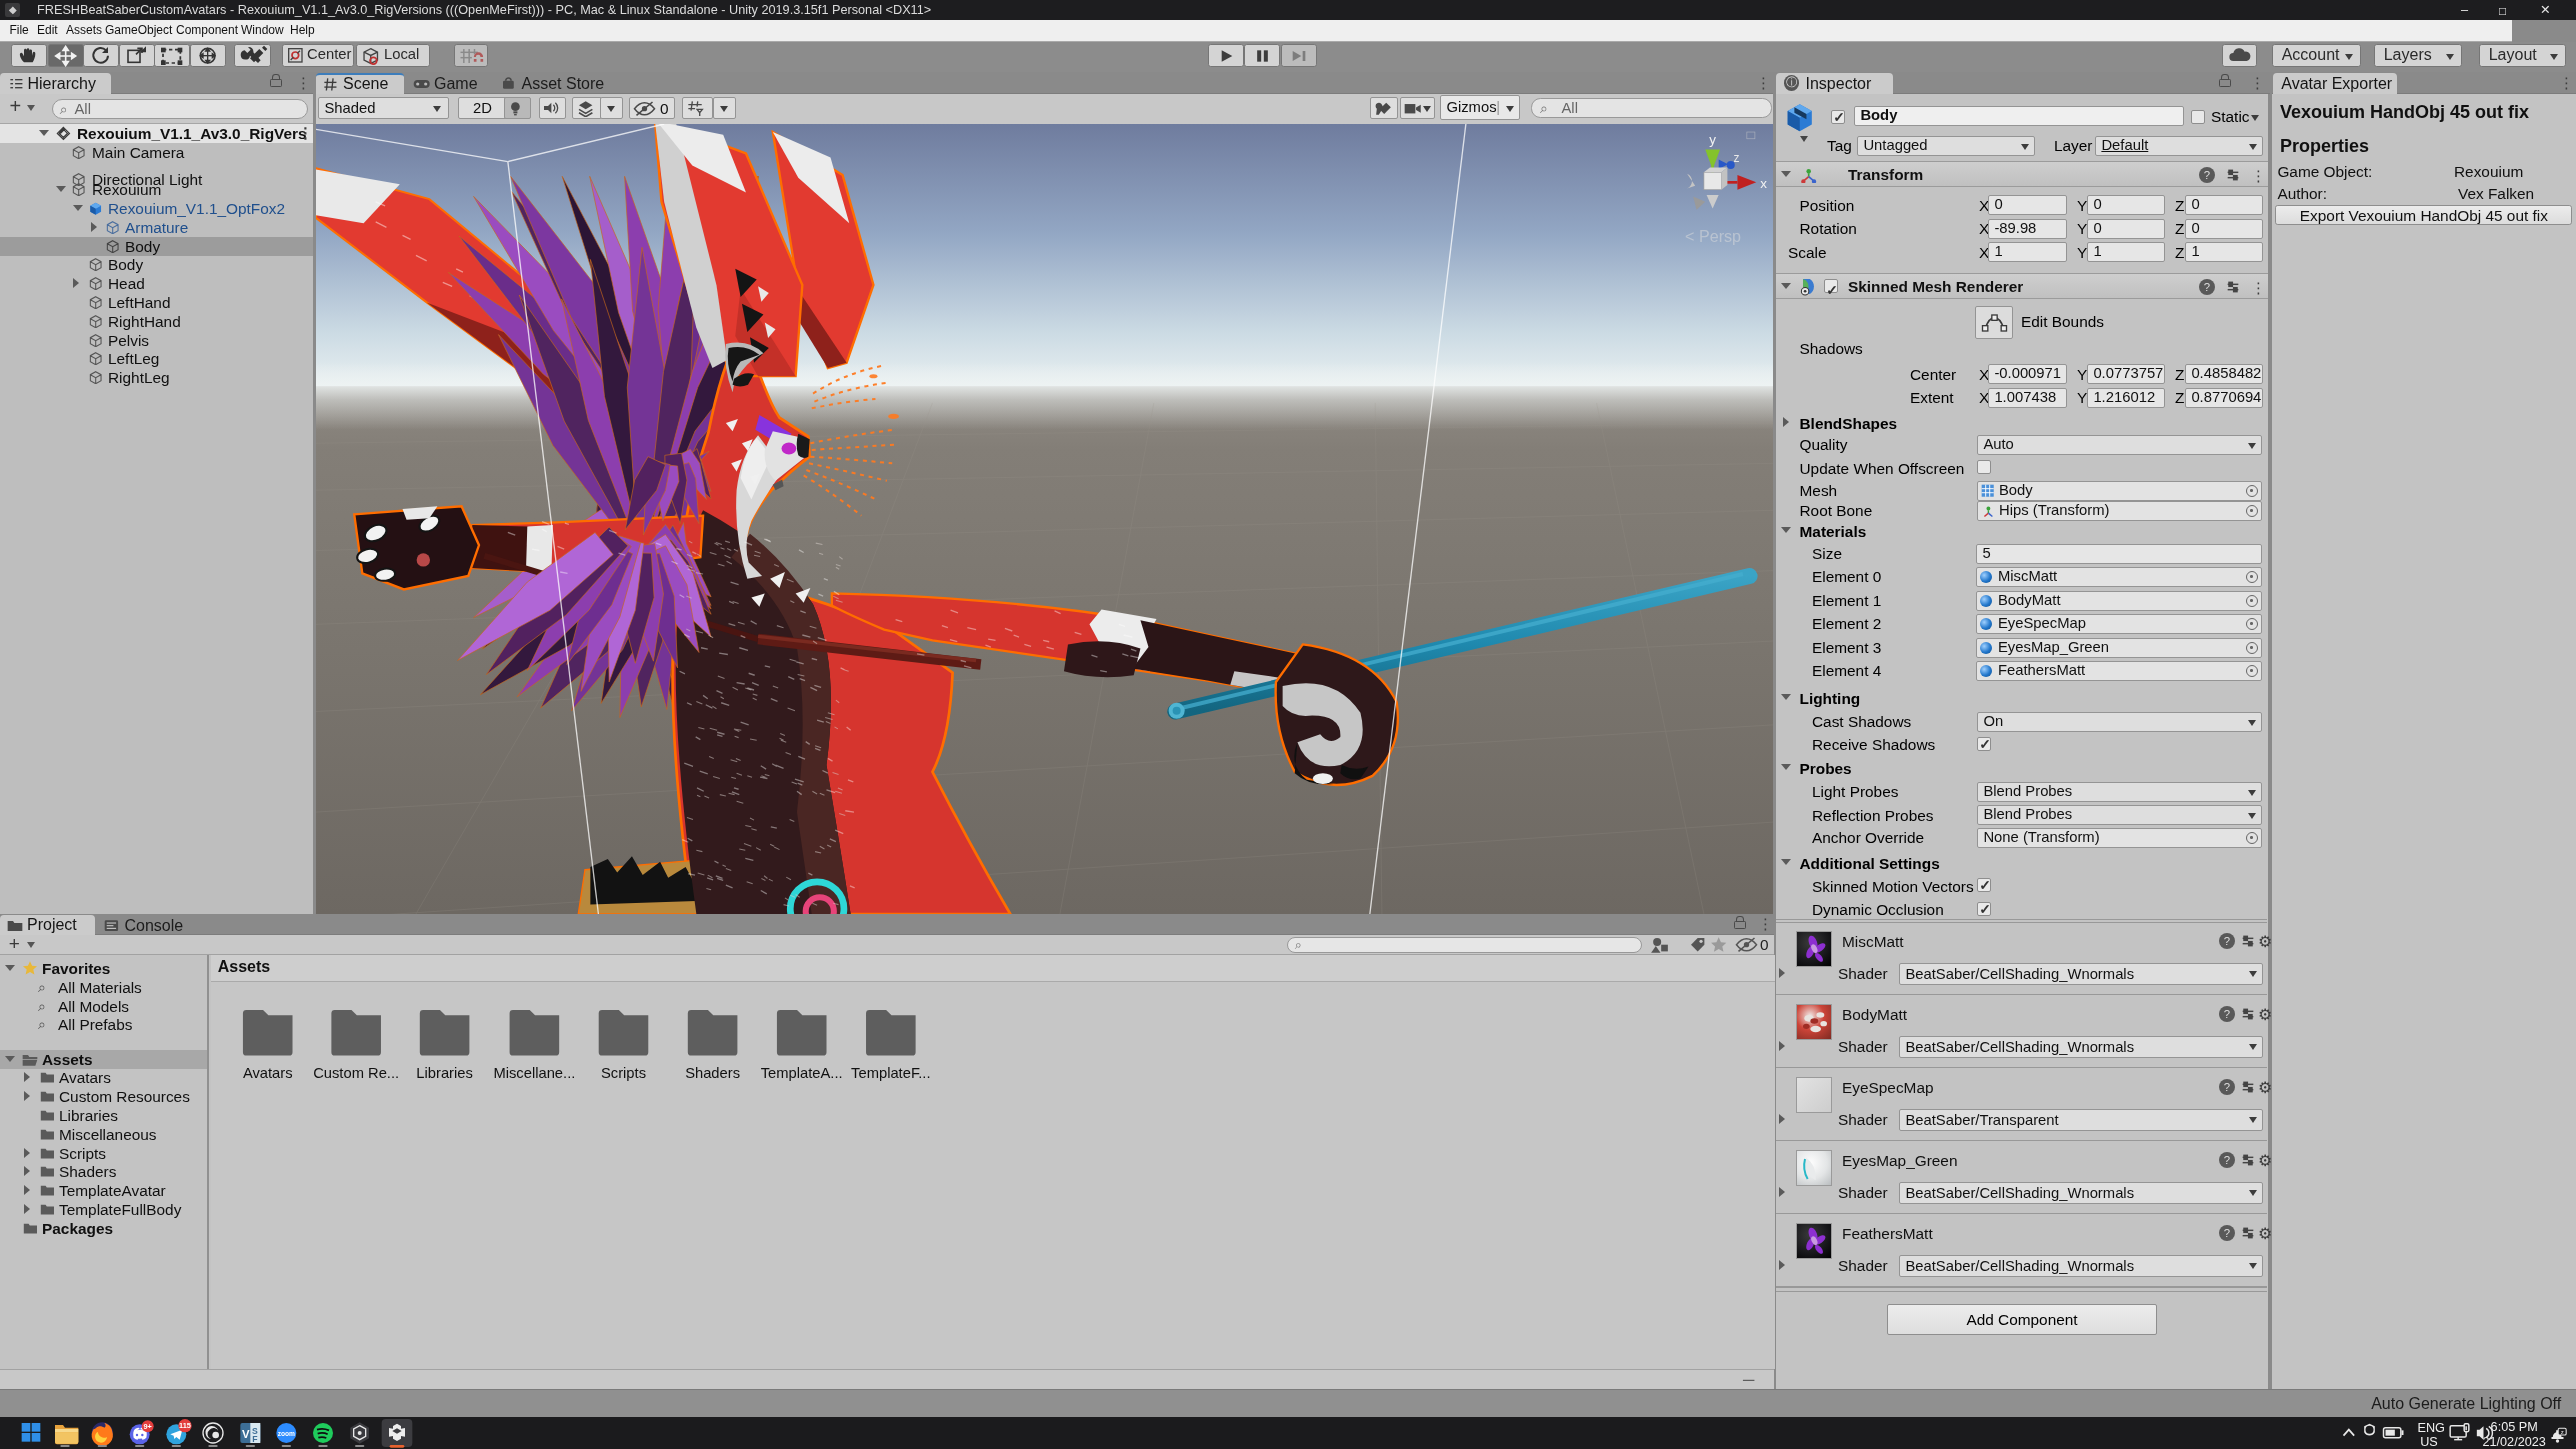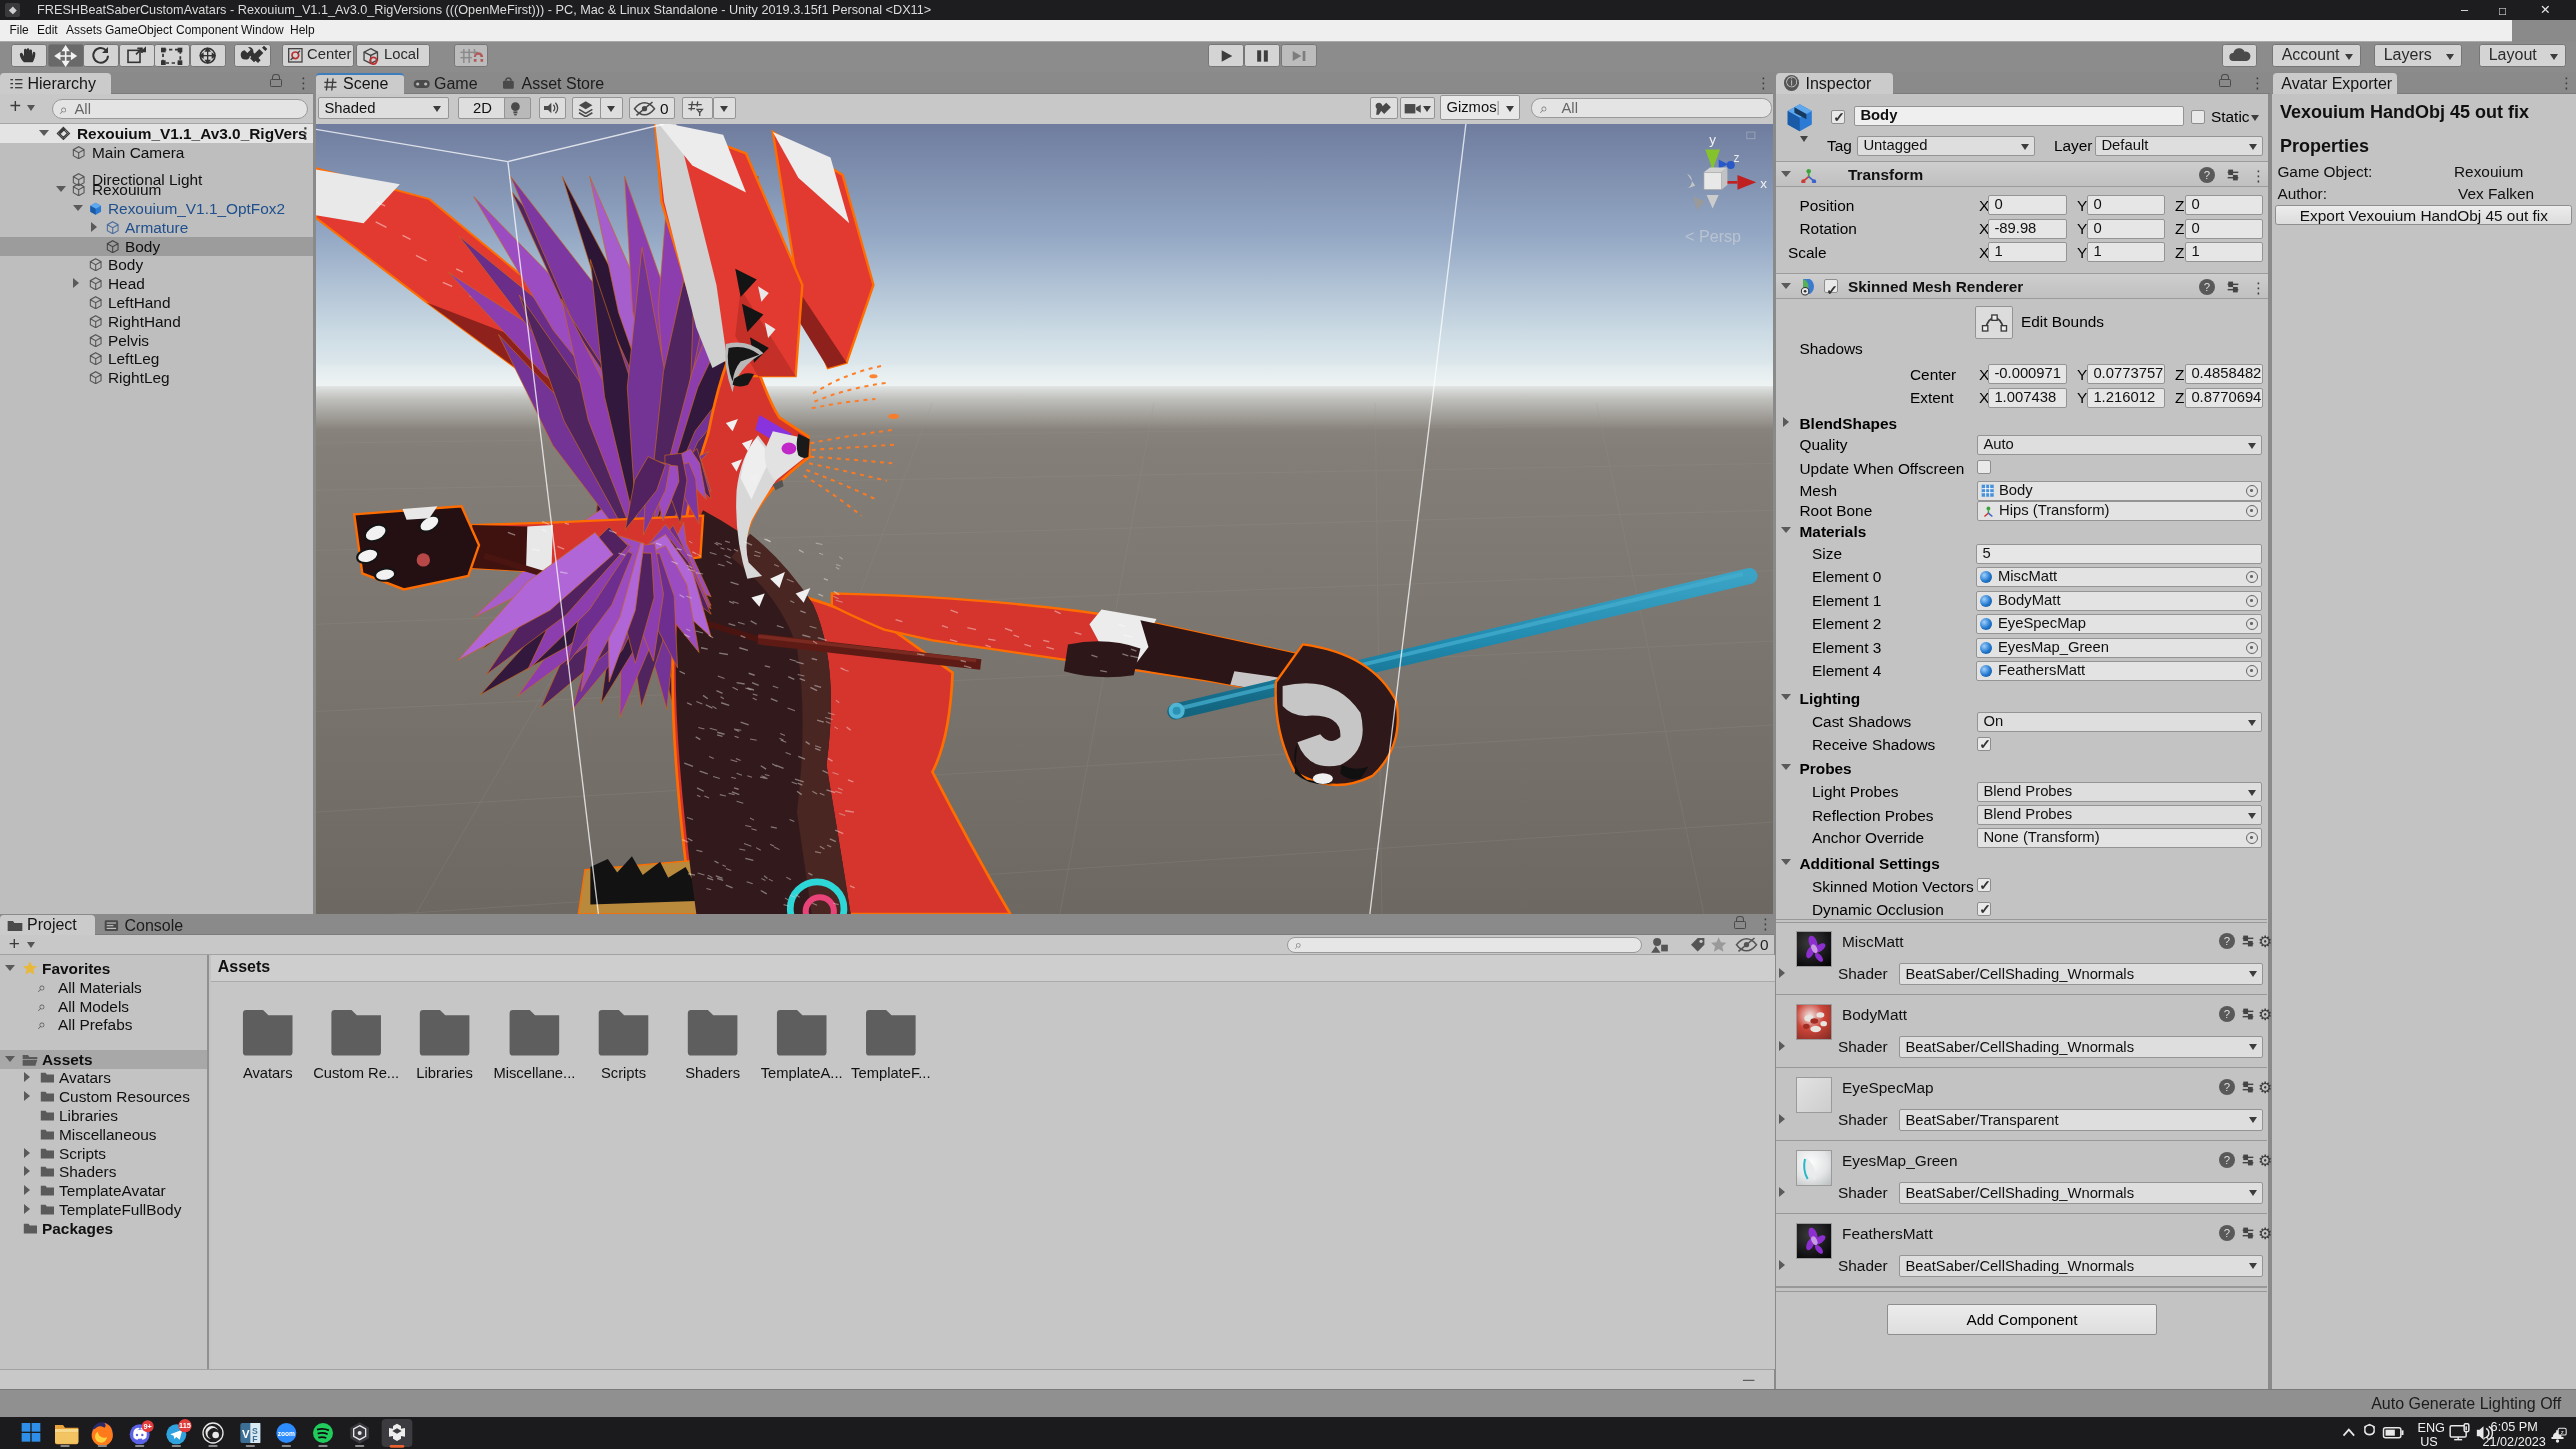--- a/index.html
+++ b/index.html
@@ -691,21 +691,21 @@
       </svg>
 <span class="caret" style="left:24px;top:64px;border-top-color:#444;"></span>
 <div class="chk on" style="left:55px;top:38px;"></div>
 <div class="fld" style="left:78px;top:34px;width:330px;height:20px;font-weight:bold;background:#efefef;">Body</div>
 <div class="chk" style="left:415px;top:38px;"></div>
 <span style="position:absolute;left:435px;top:36px;">Static</span>
       <span class="caret" style="left:475px;top:43px;"></span>
 <span style="position:absolute;left:51px;top:65px;">Tag</span>
 <div class="drop" style="left:81px;top:64px;width:178px;height:19.5px;">Untagged<span class="caret" style="right:5.4px;top:7.4px;"></span></div>
 <span style="position:absolute;left:278px;top:65px;">Layer</span>
-<div class="drop" style="left:319px;top:64px;width:168px;height:19.5px;">Default<span class="caret" style="right:5.4px;top:7.4px;"></span></div>
+<div class="drop" style="left:319px;top:64px;width:168px;height:19.5px;text-decoration:underline;">Default<span class="caret" style="right:5.4px;top:7.4px;"></span></div>
 
 <div class="hdr" style="top:89px;height:26px;line-height:25px;">
         <span class="tri-d" style="left:5.4px;top:9.4px;"></span>
         <svg width="17.4" height="17.4" viewBox="0 0 26 26" style="position:absolute;left:24px;top:4px;">
           <circle cx="13" cy="8" r="3.4" fill="#3aa33a"></circle>
           <line x1="13" y1="11" x2="13" y2="16" stroke="#3aa33a" stroke-width="2.5"></line>
           <line x1="13" y1="16" x2="6" y2="22" stroke="#cc3a3a" stroke-width="2.5"></line>
           <circle cx="5" cy="23" r="3.2" fill="#cc3a3a"></circle>
           <line x1="13" y1="16" x2="20" y2="22" stroke="#3a63cc" stroke-width="2.5"></line>
           <circle cx="21" cy="23" r="3.2" fill="#3a63cc"></circle>

